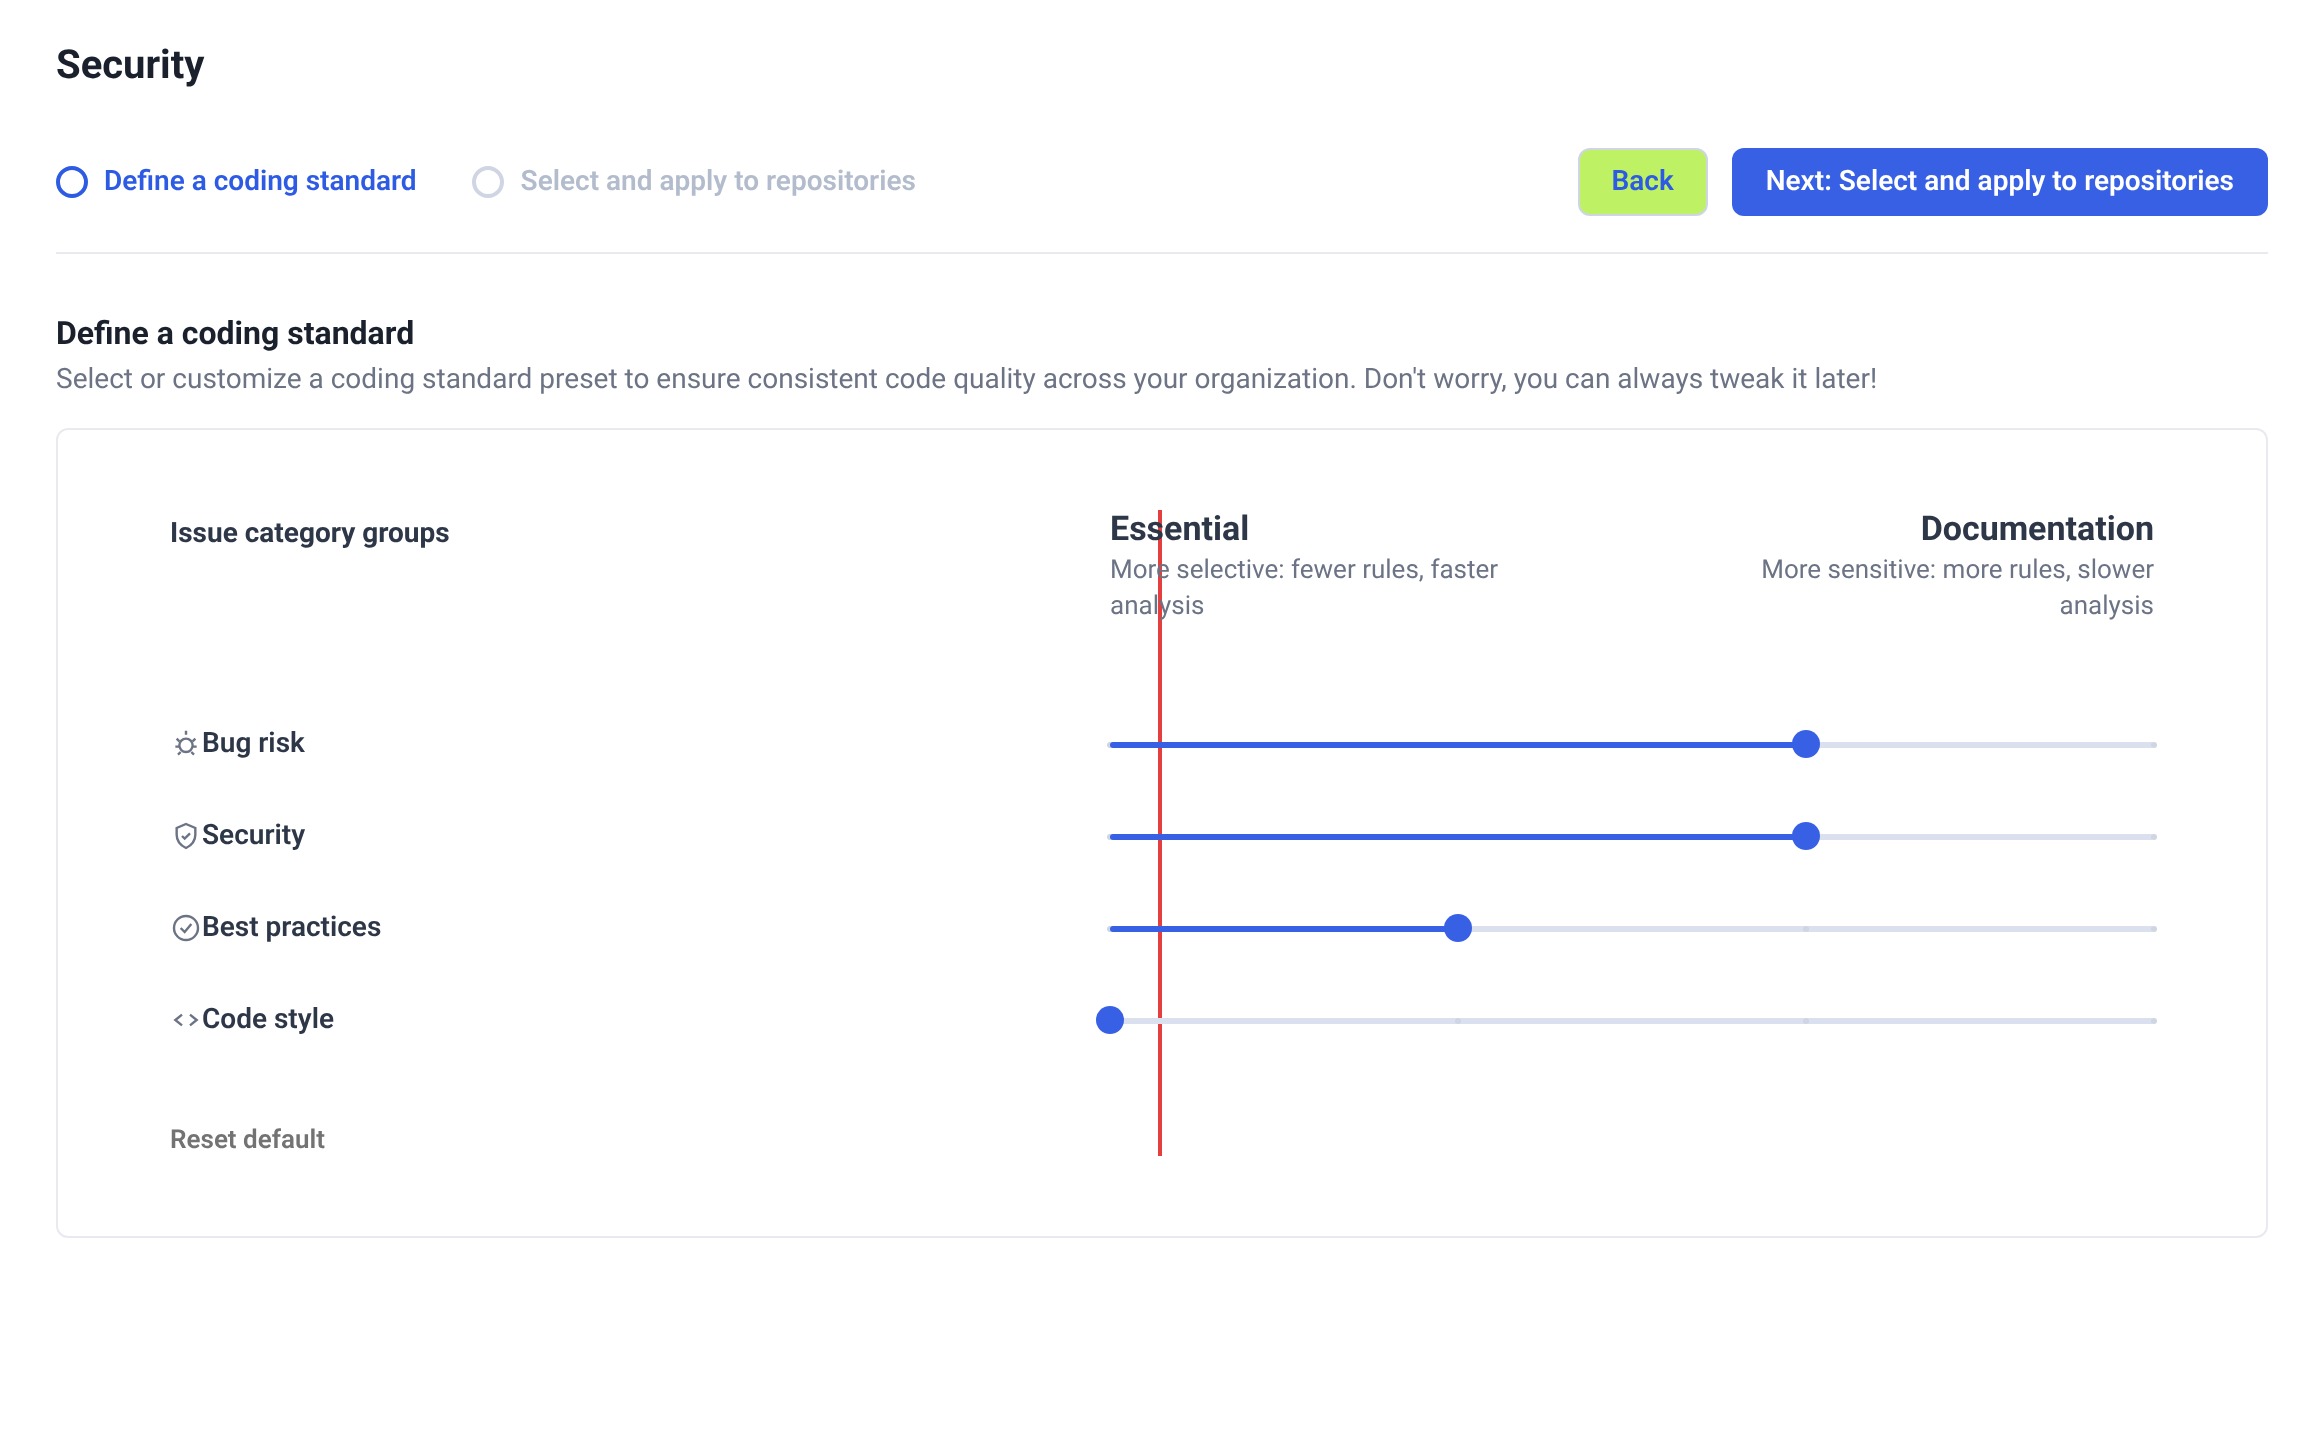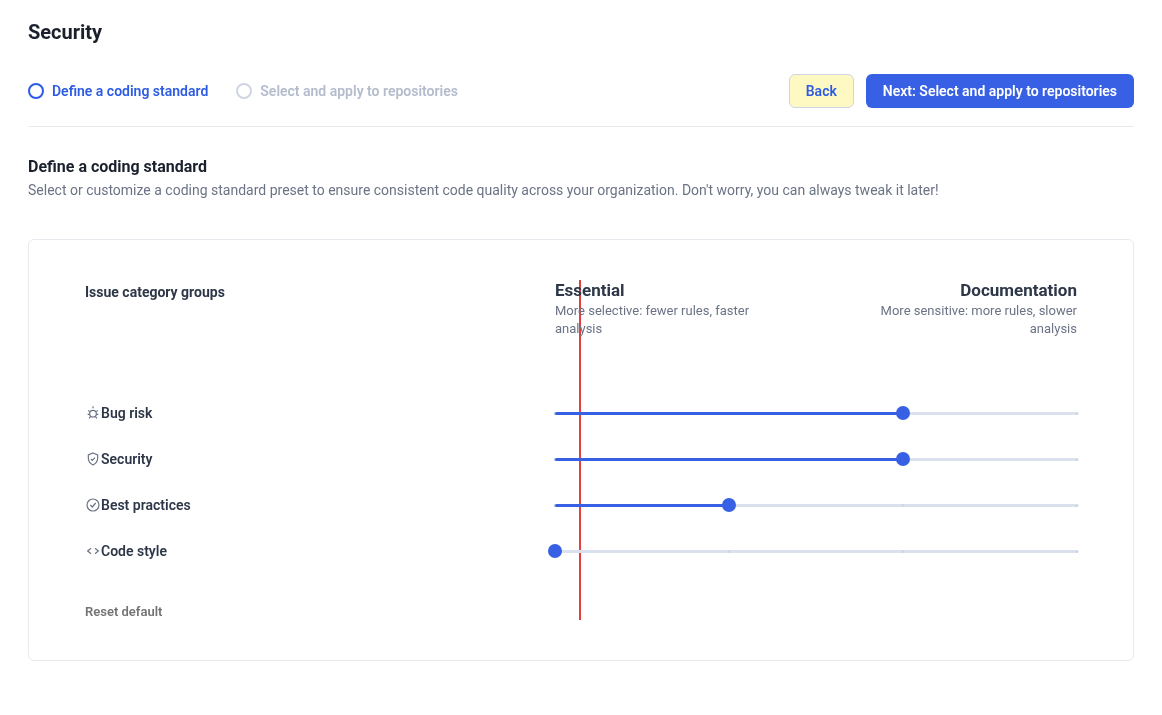--- a/index.html
+++ b/index.html
@@ -50,59 +50,59 @@
     .btn {
       font-size: 14px;
       font-weight: 600;
       border-radius: 6px;
       padding: 8px 16px;
       cursor: pointer;
       border: 1px solid transparent;
       font-family: inherit;
     }
     .btn-outline {
-      background: #fef9c3;
+      background: #bef264;
       color: #2d5be3;
       border-color: #cfd5e3;
     }
     .btn-primary {
       background: #3860e4;
       color: #fff;
     }
     .section-title {
       font-size: 16px;
       font-weight: 700;
       color: #1a202c;
       margin-bottom: 6px;
     }
     .section-desc {
       font-size: 14px;
       color: #6b7385;
-      margin-bottom: 41px;
+      margin-bottom: 16px;
     }
     .card {
       border: 1px solid #e8eaf0;
       border-radius: 6px;
       padding: 40px 56px 40px 56px;
       position: relative;
     }
     .red-line {
       position: absolute;
       left: 494px;
       top: 0;
       bottom: 0;
       width: 2px;
       background: #e53e3e;
     }
     .header-row {
       display: grid;
       grid-template-columns: 440px 1fr;
       column-gap: 30px;
       position: relative;
-      margin-bottom: 52px;
+      margin-bottom: 36px;
     }
     .groups-label {
       font-size: 14px;
       font-weight: 700;
       color: #2d3748;
       padding-top: 4px;
     }
     .scale-labels {
       display: flex;
       justify-content: space-between;

